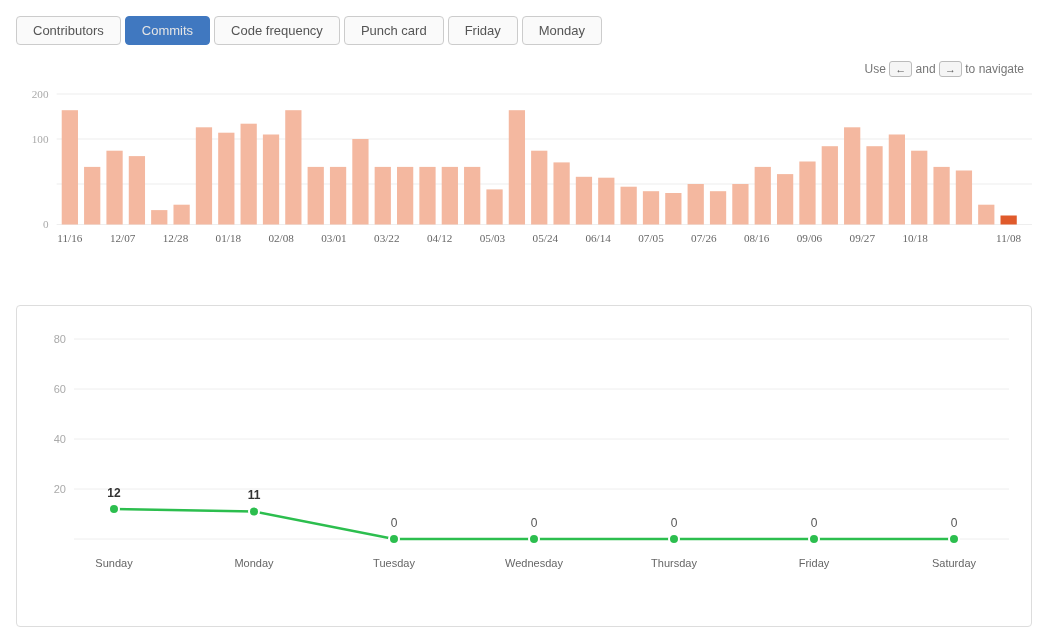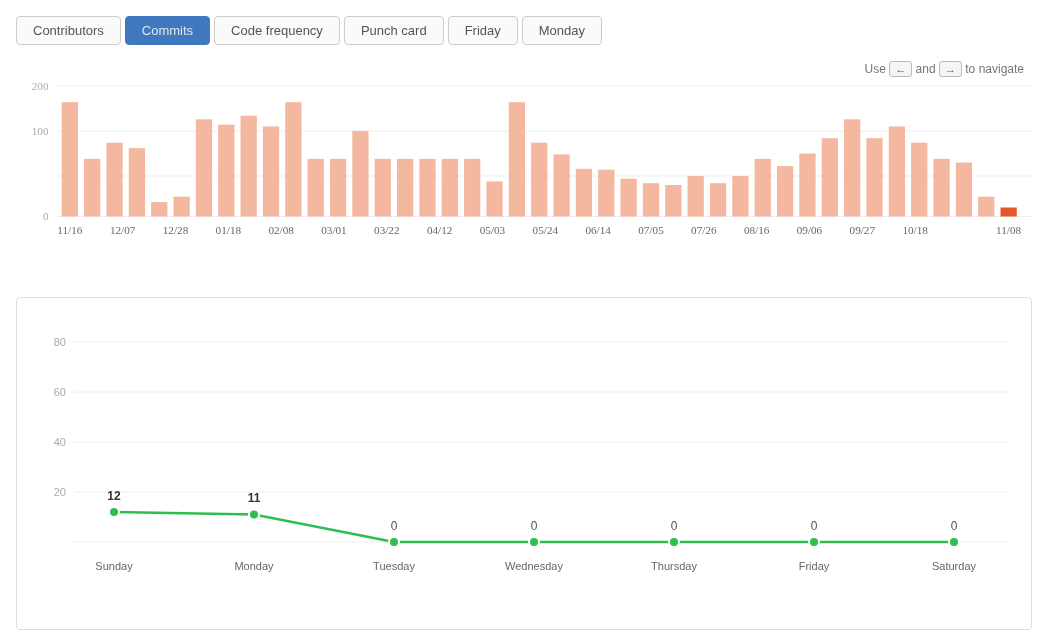--- a/index.html
+++ b/index.html
@@ -23,21 +23,21 @@
       background: #4078c0;
       color: #e5e5e5;
       border-color: #4078c0;
     }
 
     
     .nav-hint {
       text-align: right;
       font-size: 12px;
       color: #777;
-      margin-bottom: 0;
+      margin-bottom: 8px;
       padding-right: 8px;
     }
     .nav-hint .key-btn {
       display: inline-block;
       border: 1px solid #bbb;
       border-radius: 3px;
       padding: 1px 5px;
       background: #f5f5f5;
       font-size: 11px;
       color: #555;
@@ -53,21 +53,21 @@
     }
     .bar-chart-svg {
       width: 100%;
       height: 180px;
     }
 
     
     .line-chart-container {
       border: 1px solid #ddd;
       border-radius: 4px;
-      padding: 24px 16px 24px 16px;
+      padding: 13px 16px 24px 16px;
       position: relative;
       margin-top: 4px;
     }
     .line-chart-svg {
       width: 100%;
       height: 280px;
     }
 
     .y-label {
       font-size: 11px;

